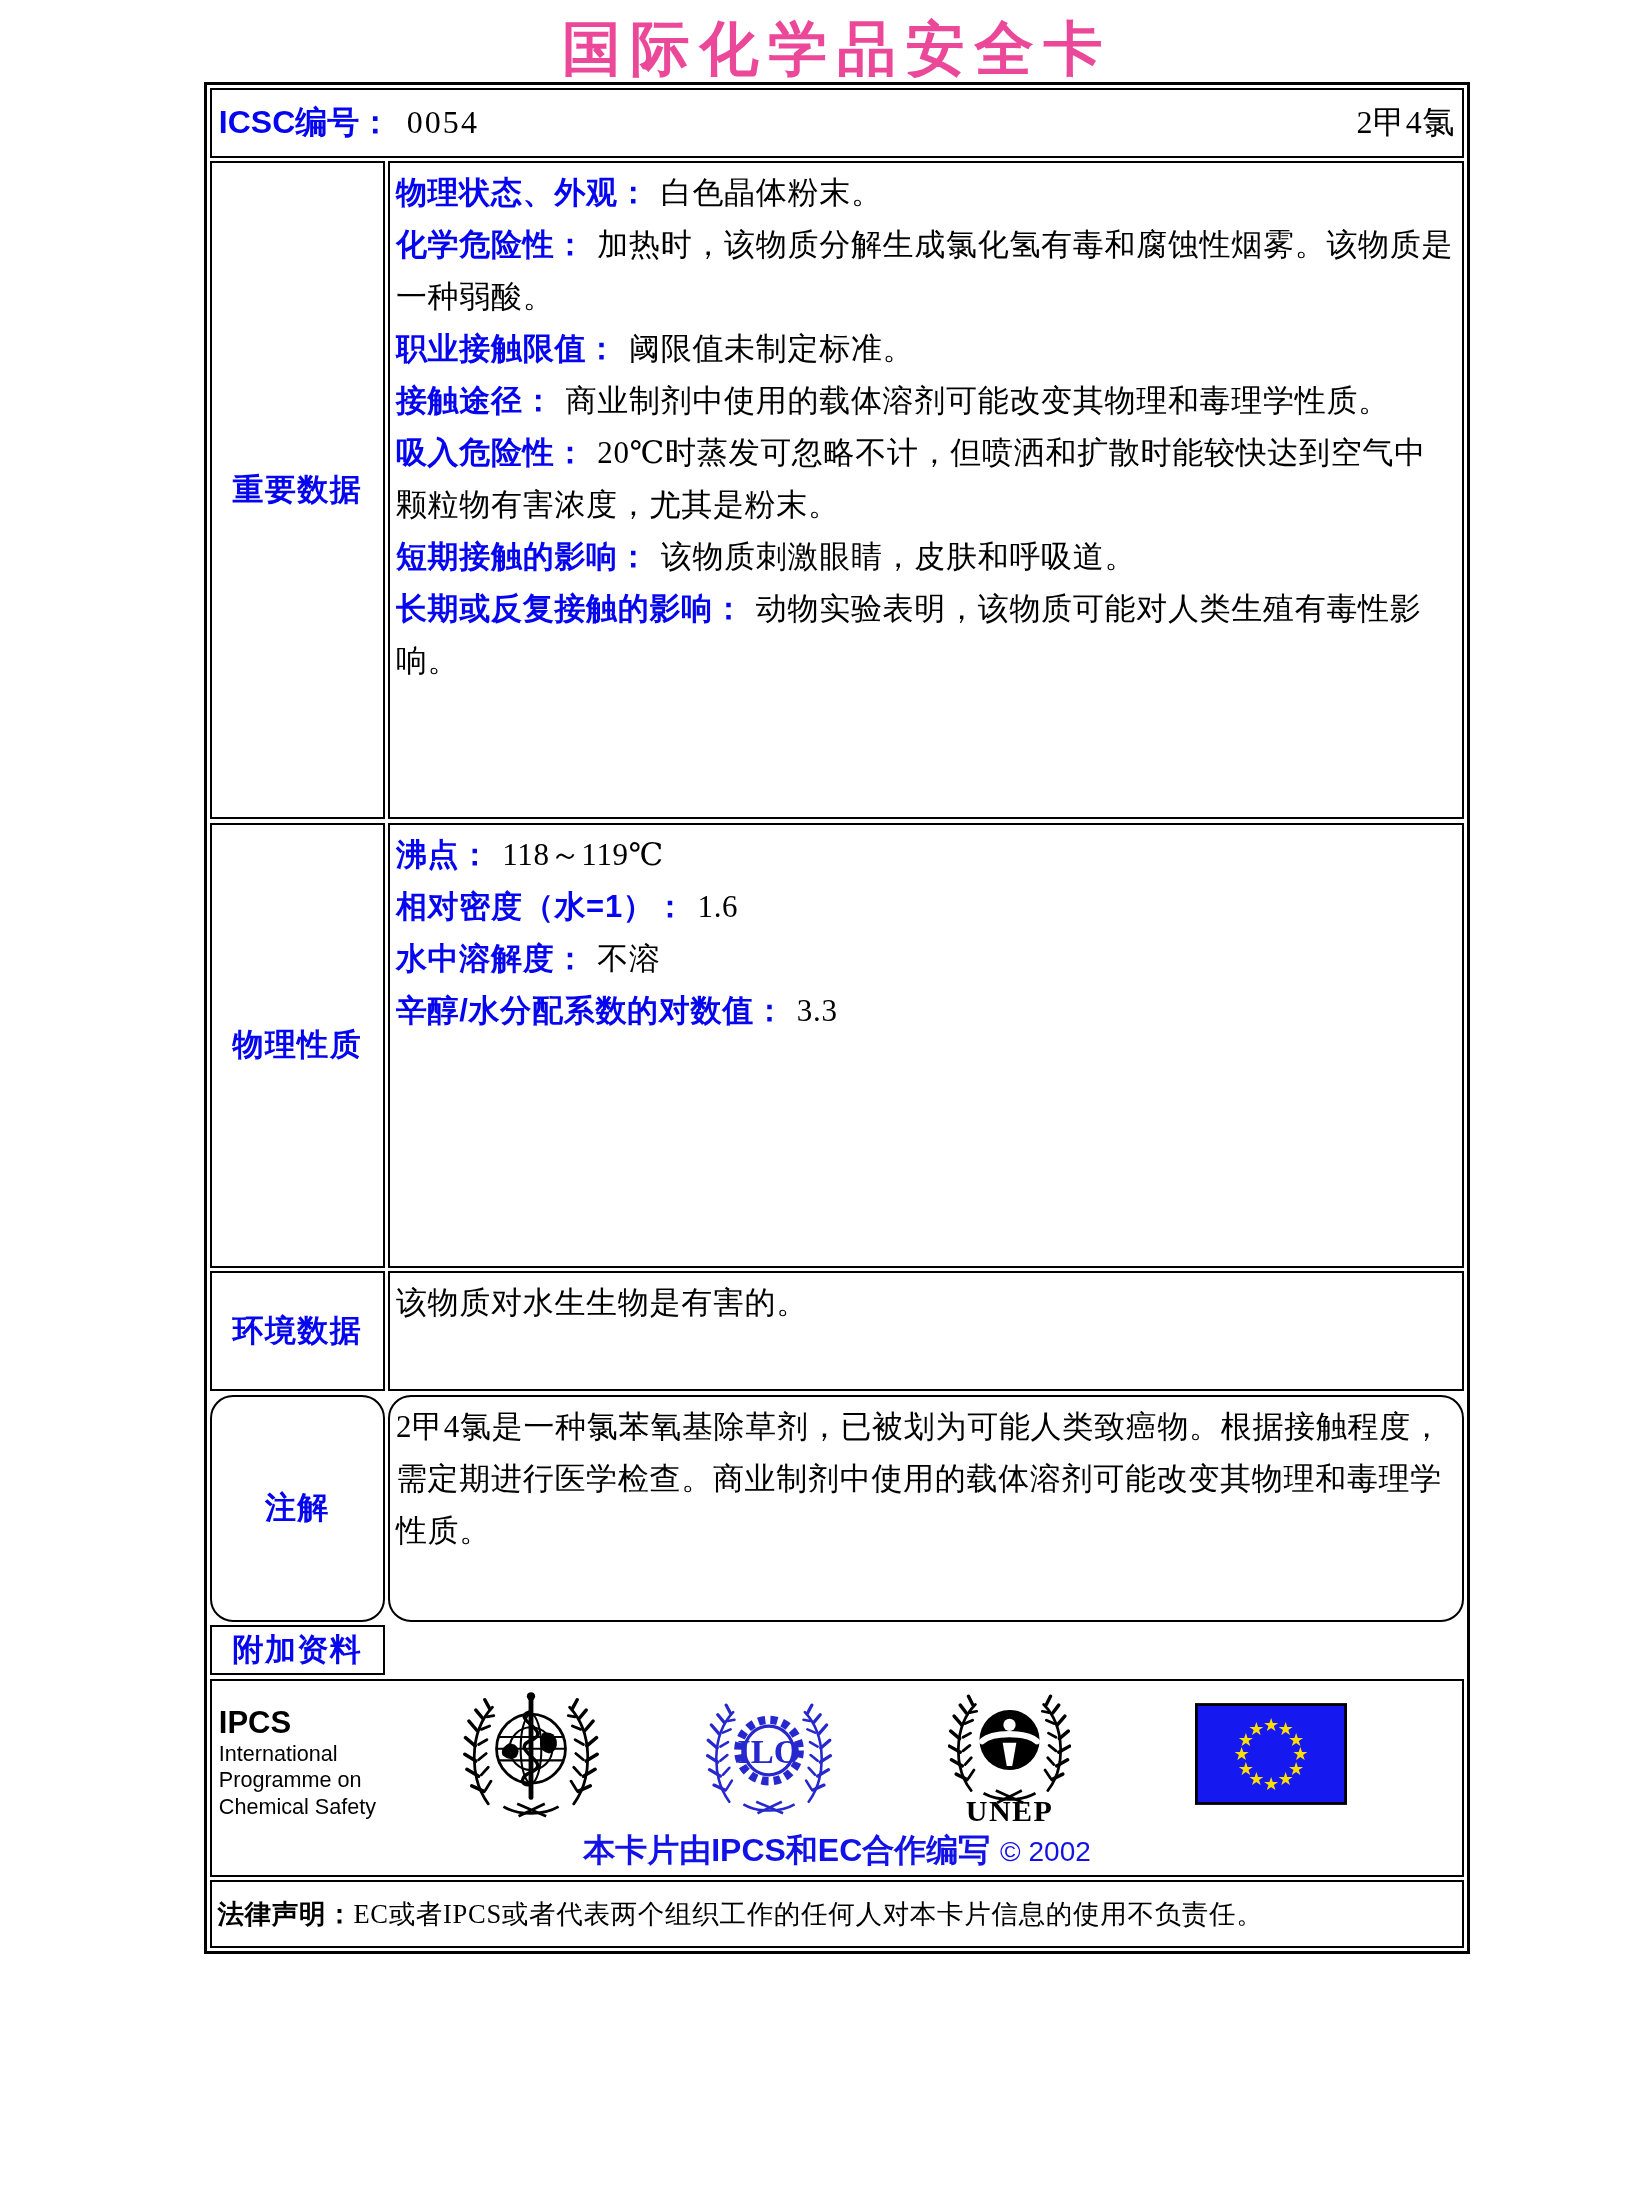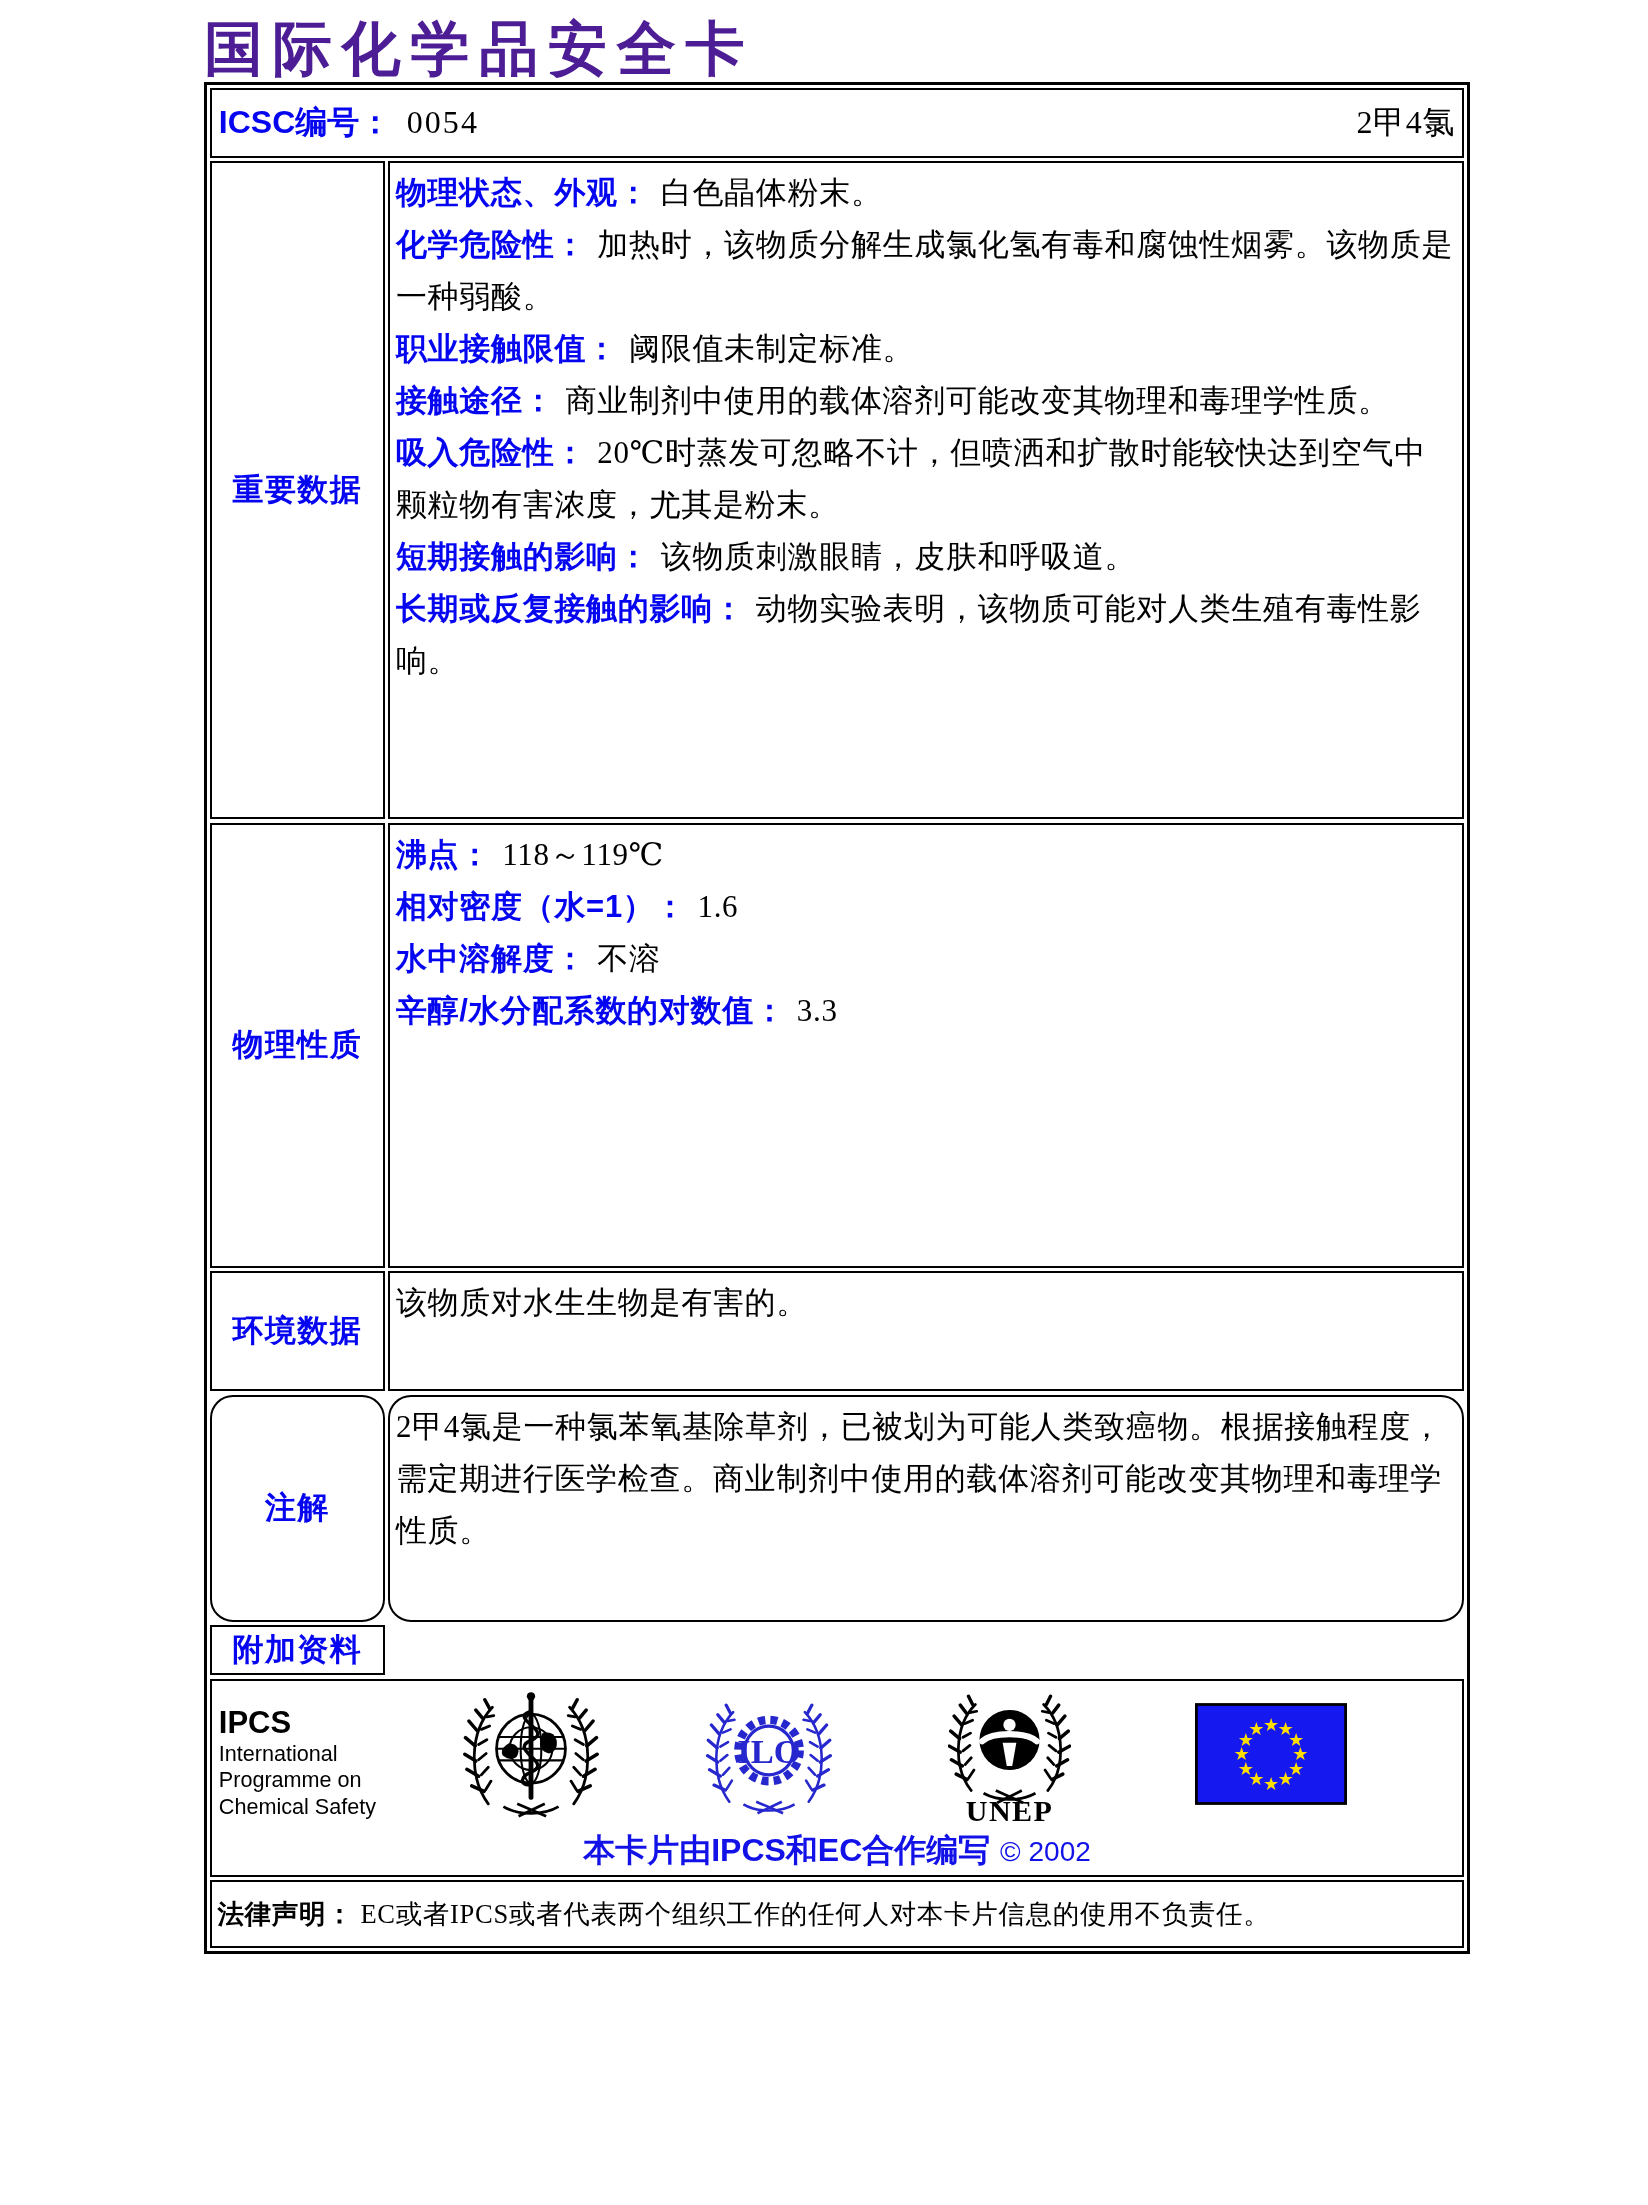--- a/index.html
+++ b/index.html
@@ -2,23 +2,23 @@
 <html lang="zh" style="font-size:11.2px"><head>
 <meta charset="utf-8">
 <style>
   html,body{margin:0;padding:0;}
   body{
     width:1649px;height:2205px;background:#ffffff;position:relative;
     font-family:"Liberation Serif","DejaVu Serif",serif;color:#000;
     overflow:hidden;
   }
   .page-title{
-    position:absolute;left:204px;top:9.8px;width:1266px;text-align:left;
+    position:absolute;left:204px;top:9.8px;width:1266px;text-align:center;
     font-family:"Liberation Sans","DejaVu Sans",sans-serif;
-    font-size:59px;font-weight:bold;color:#4c1d95;letter-spacing:9.8px;
+    font-size:59px;font-weight:bold;color:#ec4899;letter-spacing:9.8px;
     white-space:nowrap;
   }
   .card{
     position:absolute;left:204px;top:82px;width:1266px;
     border:3.5px solid #000;padding:2.8px;box-sizing:border-box;
     background:#fff;
   }
   .row{display:flex;gap:3.5px;margin-bottom:3.5px;}
   .row:last-child{margin-bottom:0;}
   .cell{border:2.1px solid #000;box-sizing:border-box;background:#fff;}
@@ -63,21 +63,21 @@
     position:absolute;left:0;right:0;top:148px;text-align:center;
     color:#1212e8;font-size:32px;
     font-family:"Liberation Sans","DejaVu Sans",sans-serif;font-weight:bold;
   }
   .footer-copy{font-size:28px;font-weight:normal;margin-left:9.8px;}
   .legal-cell{
     display:flex;align-items:center;padding:0 5.6px;font-size:26.5px;letter-spacing:0.7px;
   }
   .legal-label{
     font-family:Liberation Mono, monospace;
-    font-weight:bold;margin-right:7px;white-space:nowrap;
+    font-weight:bold;white-space:nowrap;
   }
 </style>
 </head>
 <body>
 
 <div class="page-title">国际化学品安全卡</div>
 
 <div class="card">
 
   <div class="row">

